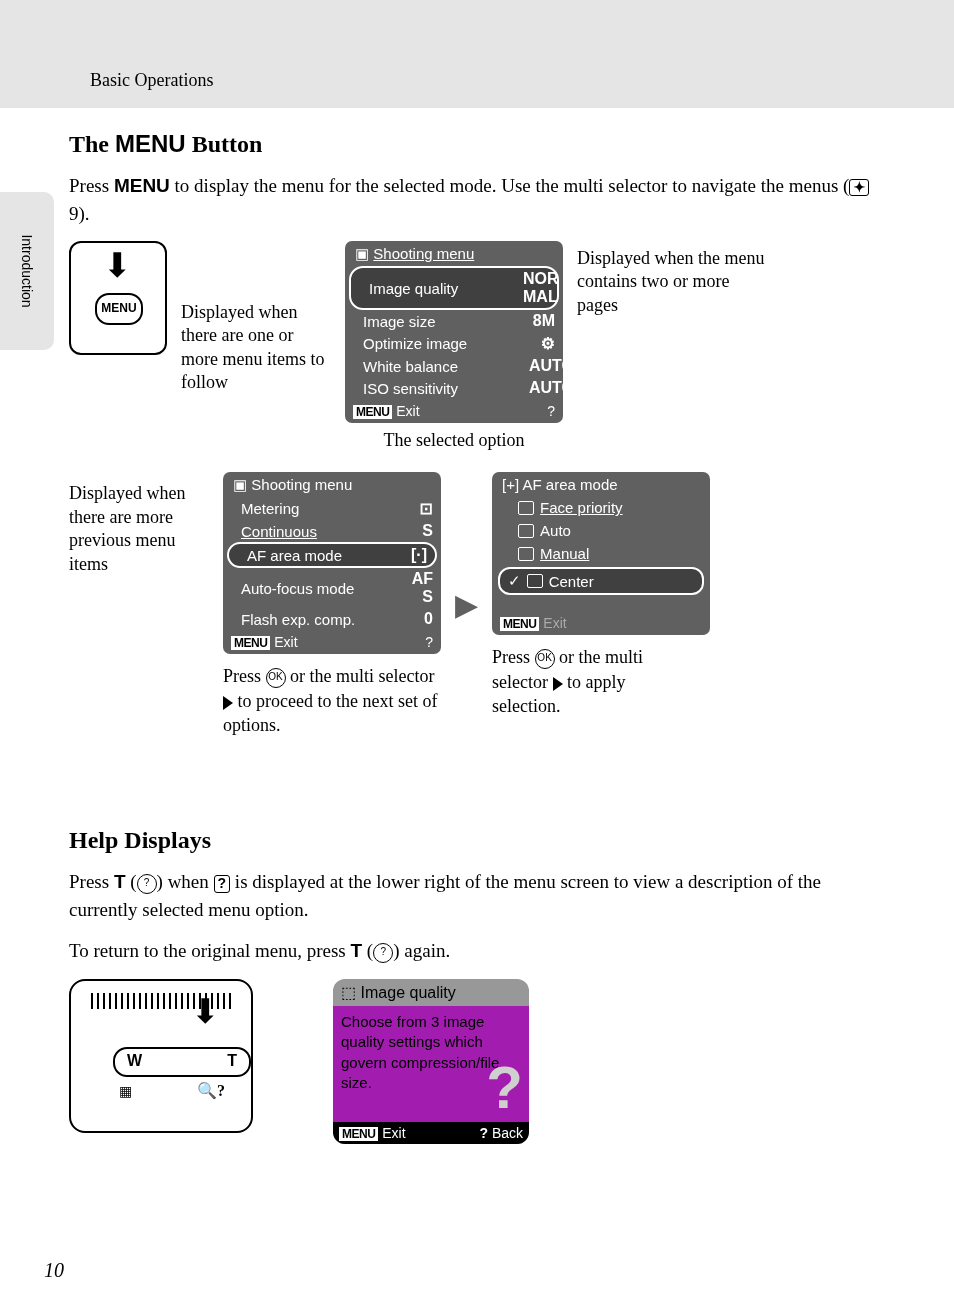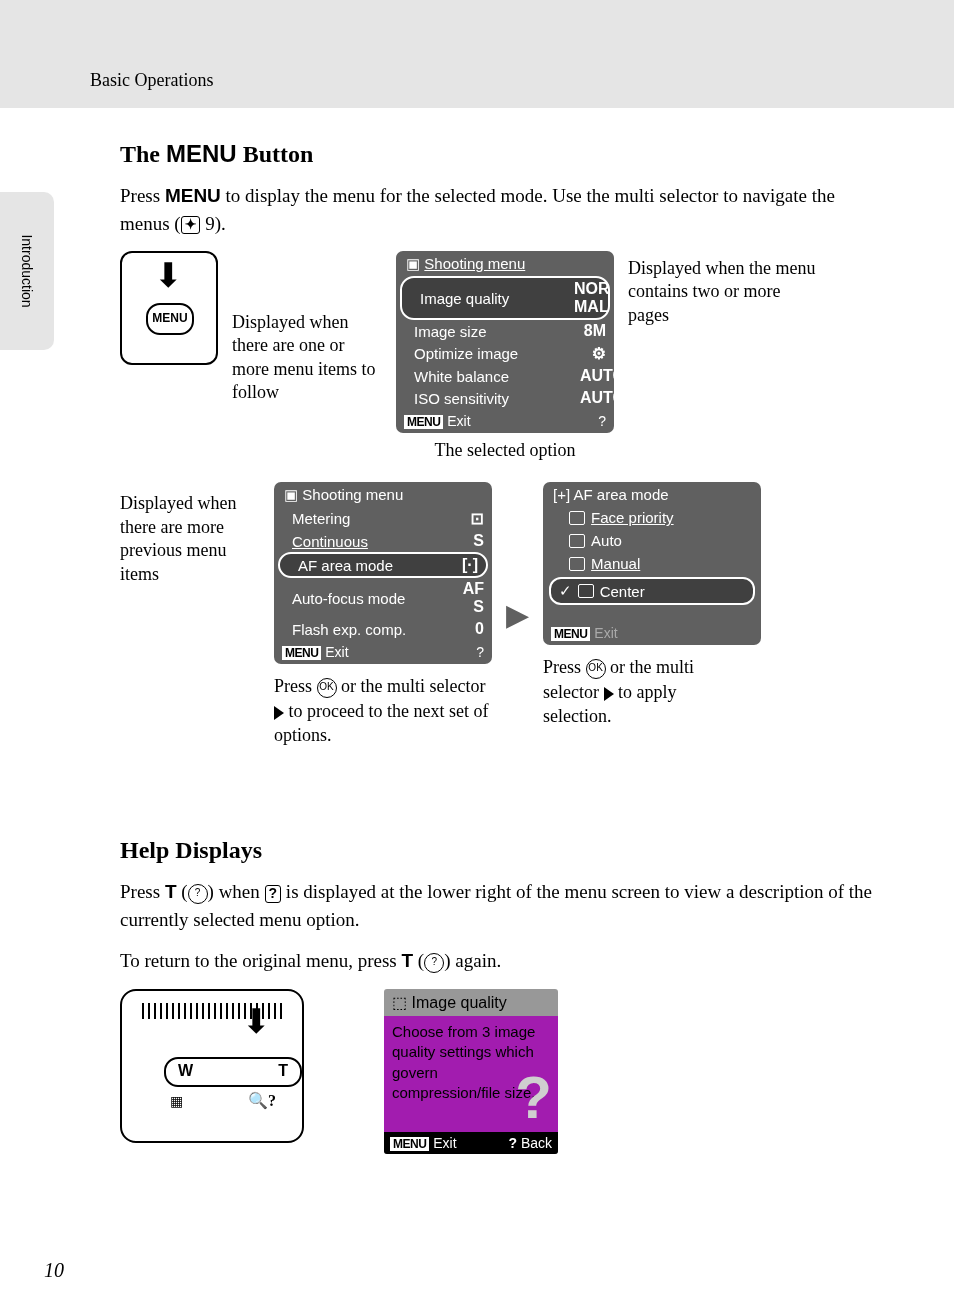--- a/index.html
+++ b/index.html
@@ -1,40 +1,40 @@
 <!DOCTYPE html>
 <html><head>
 <meta charset="utf-8">
 <style>
   html,body{margin:0;padding:0;background:#d9d9d9;font-family:Georgia,'Times New Roman',serif;color:#000}
-  .page{width:954px;height:1314px;background:#fff;position:relative;box-sizing:border-box;padding:60px 70px 40px 120px}
+  .page{width:954px;height:1314px;background:#fff;position:relative;box-sizing:border-box;padding:60px 70px 40px 69px}
   .header-strip{position:absolute;top:0;left:0;right:0;height:108px;background:#e5e5e5}
   .side-tab{position:absolute;top:192px;left:0;width:54px;height:158px;background:#e5e5e5;border-top-right-radius:10px;border-bottom-right-radius:10px}
   .side-tab-text{position:absolute;left:50%;top:50%;transform:translate(-50%,-50%) rotate(90deg);font-family:Verdana,Arial,sans-serif;font-size:14px;white-space:nowrap}
   .breadcrumb{position:absolute;top:70px;left:90px;font-size:18px}
-  .h1{font-size:24px;font-weight:bold;margin:10px 0 14px}
+  .h1{font-size:24px;font-weight:bold;margin:0 0 14px}
   .cond{font-family:'Arial Narrow',sans-serif;font-stretch:condensed;font-weight:bold}
   .body{font-size:19px;line-height:1.45;margin:0 0 14px}
   .content{position:relative;padding-top:70px}
   .row{display:flex;gap:18px;align-items:flex-start}
   .annot{font-size:18px;line-height:1.3}
   .screen{background:#606060;border-radius:7px;overflow:hidden;color:#fff;font-family:Arial,Helvetica,sans-serif;font-size:15px}
   .scr-title{padding:4px 10px 3px;font-size:15px}
   .scr-title u{text-decoration:underline}
   .scr-row{display:flex;align-items:center;justify-content:space-between;padding:2px 8px 2px 18px;font-size:15px}
   .scr-row.sel{background:#404040;border:2px solid #fff;border-radius:14px;margin:0 4px}
   .scr-bottom{display:flex;justify-content:space-between;padding:4px 8px;font-size:14px}
   .menulabel{background:#fff;color:#000;font-family:'Arial Narrow',sans-serif;font-weight:bold;padding:0 3px;font-size:12px;letter-spacing:-0.5px}
   .upper-group{display:flex;gap:14px;margin-top:10px}
   .cam-ill{width:94px;height:110px;border:2px solid #000;border-radius:12px;position:relative;background:#fff;flex-shrink:0}
   .cam-btn{position:absolute;top:50px;left:24px;width:44px;height:28px;border:2px solid #000;border-radius:14px;text-align:center;font-family:'Arial Narrow',sans-serif;font-weight:bold;font-size:12px;line-height:26px}
   .arrow-down{position:absolute;top:6px;left:32px;font-size:34px;line-height:1}
   .arrow-right{font-size:30px;color:#606060;align-self:center}
   .cap{font-size:18px;line-height:1.35;margin-top:10px}
-  .help-box{width:174px;background:#989898;border-radius:3px;overflow:hidden;font-family:Arial,sans-serif;font-size:15px;color:#000}
+  .help-box{width:196px;background:#989898;border-radius:12px;overflow:hidden;font-family:Arial,sans-serif;font-size:15px;color:#000}
   .help-title{padding:4px 8px;font-size:16px}
   .help-body{padding:6px 8px 20px;background:#a21caf;position:relative;min-height:90px;line-height:1.35}
   .help-q{position:absolute;right:6px;bottom:-6px;font-size:60px;color:#cfcfcf;font-weight:bold}
   .help-foot{background:#000;color:#fff;display:flex;justify-content:space-between;padding:3px 6px;font-size:14px}
   .pnum{position:absolute;bottom:32px;left:44px;font-style:italic;font-size:20px}
   .icon-box{display:inline-block;border:1.5px solid #000;border-radius:3px;padding:0 3px;font-size:14px;line-height:1.1;vertical-align:middle;font-family:Arial,sans-serif;font-weight:bold}
   .ok-circ{display:inline-block;width:18px;height:18px;border:1.5px solid #000;border-radius:50%;font-size:10px;text-align:center;line-height:16px;font-family:Arial;font-weight:normal;vertical-align:middle}
   .tri{display:inline-block;width:0;height:0;border-top:7px solid transparent;border-bottom:7px solid transparent;border-left:10px solid #000;vertical-align:middle}
   .cam2{width:180px;height:150px;border:2px solid #000;border-radius:16px;position:relative;background:#fff}
   .scr3-opt{display:flex;align-items:center;gap:6px;padding:3px 10px 3px 26px;font-size:15px}

